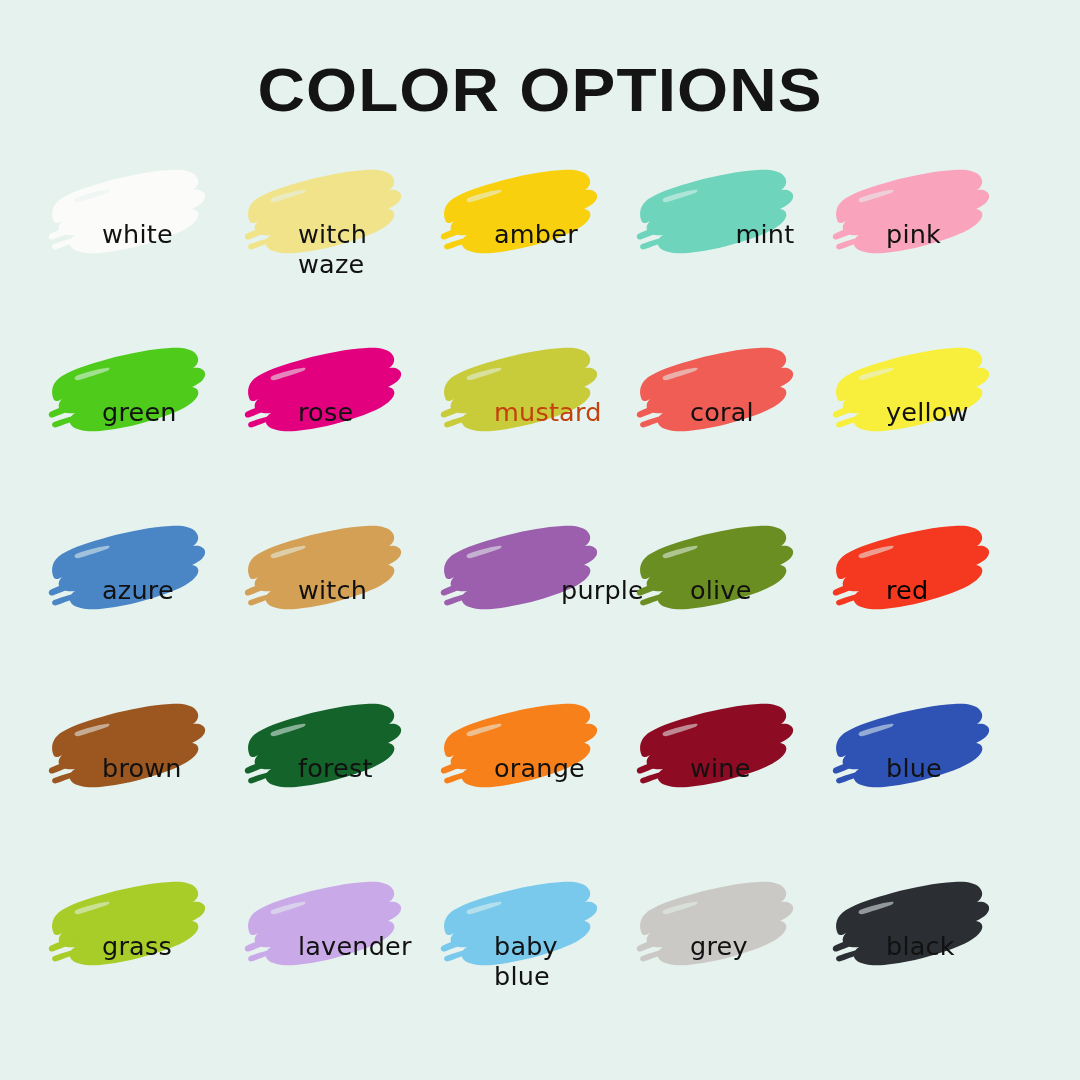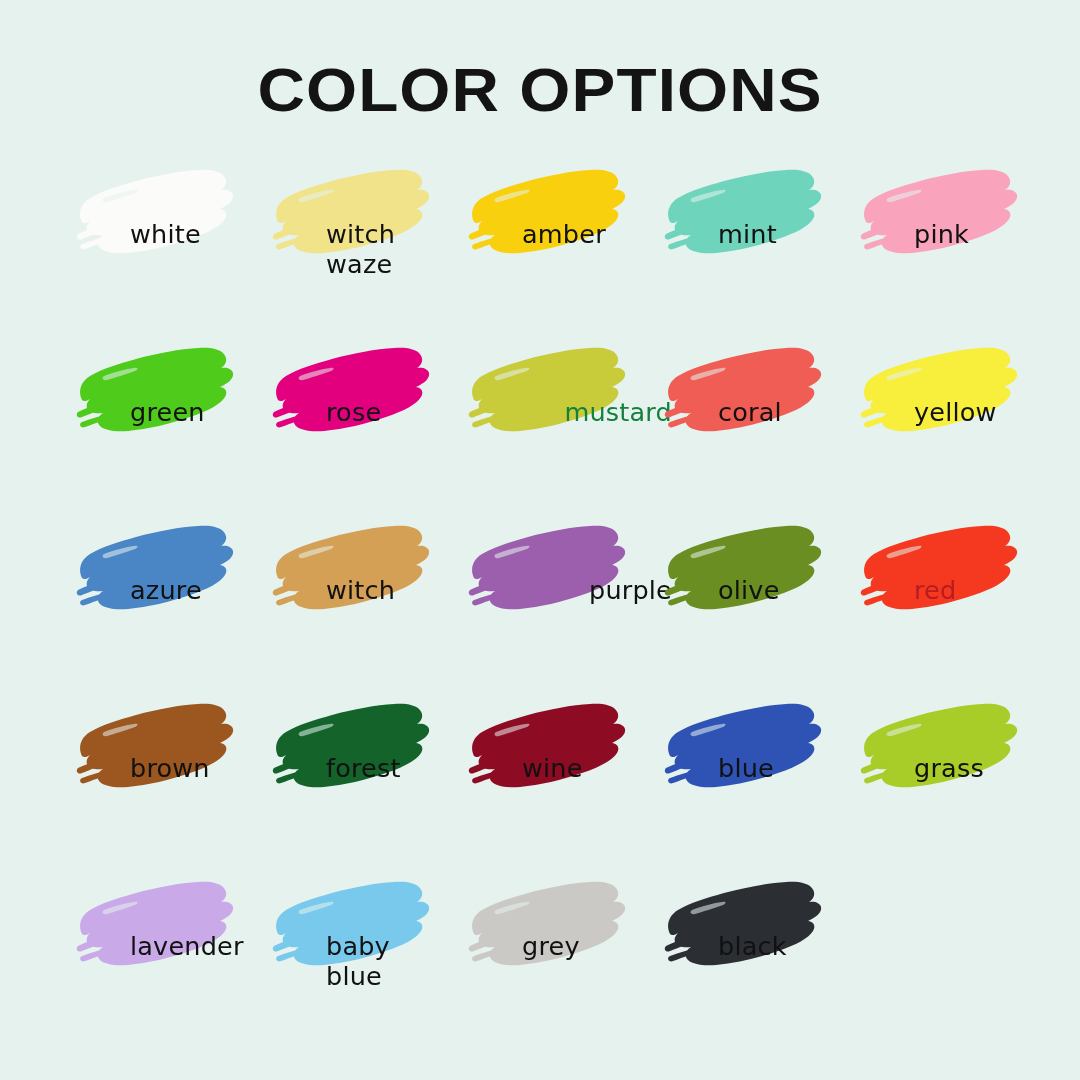--- a/index.html
+++ b/index.html
@@ -29,21 +29,21 @@
     font-weight: bold;
     font-size: 62px;
     letter-spacing: 1px;
     color: #141414;
     transform: scaleX(1.06);
     transform-origin: center top;
   }
   .grid {
     position: absolute;
     top: 158px;
-    left: 68px;
+    left: 40px;
     width: 980px;
     display: grid;
     grid-template-columns: repeat(5, 196px);
     grid-template-rows: repeat(5, 178px);
   }
   .cell {
     position: relative;
     width: 196px;
     height: 178px;
   }
@@ -127,21 +127,21 @@
         <div class="swatch">
           <svg viewBox="0 0 160 96" xmlns="http://www.w3.org/2000/svg">
             <g fill="#6ed4bc">
               <path d="M6,58 C2,50 4,40 14,34 C26,27 42,22 60,17 C82,11 104,7 122,6 C134,5 143,7 147,11 C152,16 151,22 145,26 C151,25 156,27 157,31 C158,36 153,41 144,45 C150,46 152,50 149,55 C145,62 132,69 114,75 C94,82 72,87 52,89 C38,90 28,88 24,84 C20,80 21,75 27,71 C19,72 13,70 11,66 C10,63 11,60 14,57 C11,59 8,60 6,58 Z"></path>
               <path d="M2,70 C10,66 22,62 32,60 C36,59 38,61 35,63 C26,67 14,72 6,75 C2,77 -1,73 2,70 Z"></path>
               <path d="M6,80 C14,77 24,74 31,73 C35,72 36,74 33,76 C25,79 15,83 9,85 C5,87 2,82 6,80 Z"></path>
             </g>
             <path d="M28,34 C38,30 50,27 58,26 C62,25 63,27 59,29 C50,32 38,36 31,38 C27,39 25,36 28,34 Z" fill="#e6f2ee" opacity="0.55"></path>
           </svg>
         </div>
-        <div class="label" style="color: rgb(17, 17, 17);">mint</div>
+        <div class="label" style="color: rgb(17, 17, 17); text-align: center;">mint</div>
       </div>
       <div class="cell">
         <div class="swatch">
           <svg viewBox="0 0 160 96" xmlns="http://www.w3.org/2000/svg">
             <g fill="#f9a3bc">
               <path d="M6,58 C2,50 4,40 14,34 C26,27 42,22 60,17 C82,11 104,7 122,6 C134,5 143,7 147,11 C152,16 151,22 145,26 C151,25 156,27 157,31 C158,36 153,41 144,45 C150,46 152,50 149,55 C145,62 132,69 114,75 C94,82 72,87 52,89 C38,90 28,88 24,84 C20,80 21,75 27,71 C19,72 13,70 11,66 C10,63 11,60 14,57 C11,59 8,60 6,58 Z"></path>
               <path d="M2,70 C10,66 22,62 32,60 C36,59 38,61 35,63 C26,67 14,72 6,75 C2,77 -1,73 2,70 Z"></path>
               <path d="M6,80 C14,77 24,74 31,73 C35,72 36,74 33,76 C25,79 15,83 9,85 C5,87 2,82 6,80 Z"></path>
             </g>
             <path d="M28,34 C38,30 50,27 58,26 C62,25 63,27 59,29 C50,32 38,36 31,38 C27,39 25,36 28,34 Z" fill="#e6f2ee" opacity="0.55"></path>
@@ -179,21 +179,21 @@
         <div class="swatch">
           <svg viewBox="0 0 160 96" xmlns="http://www.w3.org/2000/svg">
             <g fill="#c8cb3a">
               <path d="M6,58 C2,50 4,40 14,34 C26,27 42,22 60,17 C82,11 104,7 122,6 C134,5 143,7 147,11 C152,16 151,22 145,26 C151,25 156,27 157,31 C158,36 153,41 144,45 C150,46 152,50 149,55 C145,62 132,69 114,75 C94,82 72,87 52,89 C38,90 28,88 24,84 C20,80 21,75 27,71 C19,72 13,70 11,66 C10,63 11,60 14,57 C11,59 8,60 6,58 Z"></path>
               <path d="M2,70 C10,66 22,62 32,60 C36,59 38,61 35,63 C26,67 14,72 6,75 C2,77 -1,73 2,70 Z"></path>
               <path d="M6,80 C14,77 24,74 31,73 C35,72 36,74 33,76 C25,79 15,83 9,85 C5,87 2,82 6,80 Z"></path>
             </g>
             <path d="M28,34 C38,30 50,27 58,26 C62,25 63,27 59,29 C50,32 38,36 31,38 C27,39 25,36 28,34 Z" fill="#e6f2ee" opacity="0.55"></path>
           </svg>
         </div>
-        <div class="label" style="color: #15803d; text-align: right;">mustard</div>
+        <div class="label" style="color: #c2410c;">mustard</div>
       </div>
       <div class="cell">
         <div class="swatch">
           <svg viewBox="0 0 160 96" xmlns="http://www.w3.org/2000/svg">
             <g fill="#ef5d54">
               <path d="M6,58 C2,50 4,40 14,34 C26,27 42,22 60,17 C82,11 104,7 122,6 C134,5 143,7 147,11 C152,16 151,22 145,26 C151,25 156,27 157,31 C158,36 153,41 144,45 C150,46 152,50 149,55 C145,62 132,69 114,75 C94,82 72,87 52,89 C38,90 28,88 24,84 C20,80 21,75 27,71 C19,72 13,70 11,66 C10,63 11,60 14,57 C11,59 8,60 6,58 Z"></path>
               <path d="M2,70 C10,66 22,62 32,60 C36,59 38,61 35,63 C26,67 14,72 6,75 C2,77 -1,73 2,70 Z"></path>
               <path d="M6,80 C14,77 24,74 31,73 C35,72 36,74 33,76 C25,79 15,83 9,85 C5,87 2,82 6,80 Z"></path>
             </g>
             <path d="M28,34 C38,30 50,27 58,26 C62,25 63,27 59,29 C50,32 38,36 31,38 C27,39 25,36 28,34 Z" fill="#e6f2ee" opacity="0.55"></path>
@@ -270,21 +270,21 @@
         <div class="swatch">
           <svg viewBox="0 0 160 96" xmlns="http://www.w3.org/2000/svg">
             <g fill="#f53920">
               <path d="M6,58 C2,50 4,40 14,34 C26,27 42,22 60,17 C82,11 104,7 122,6 C134,5 143,7 147,11 C152,16 151,22 145,26 C151,25 156,27 157,31 C158,36 153,41 144,45 C150,46 152,50 149,55 C145,62 132,69 114,75 C94,82 72,87 52,89 C38,90 28,88 24,84 C20,80 21,75 27,71 C19,72 13,70 11,66 C10,63 11,60 14,57 C11,59 8,60 6,58 Z"></path>
               <path d="M2,70 C10,66 22,62 32,60 C36,59 38,61 35,63 C26,67 14,72 6,75 C2,77 -1,73 2,70 Z"></path>
               <path d="M6,80 C14,77 24,74 31,73 C35,72 36,74 33,76 C25,79 15,83 9,85 C5,87 2,82 6,80 Z"></path>
             </g>
             <path d="M28,34 C38,30 50,27 58,26 C62,25 63,27 59,29 C50,32 38,36 31,38 C27,39 25,36 28,34 Z" fill="#e6f2ee" opacity="0.55"></path>
           </svg>
         </div>
-        <div class="label" style="color: #b91c1c;">red</div>
+        <div class="label" style="color: #000000;">red</div>
       </div>
       <div class="cell">
         <div class="swatch">
           <svg viewBox="0 0 160 96" xmlns="http://www.w3.org/2000/svg">
             <g fill="#9c5620">
               <path d="M6,58 C2,50 4,40 14,34 C26,27 42,22 60,17 C82,11 104,7 122,6 C134,5 143,7 147,11 C152,16 151,22 145,26 C151,25 156,27 157,31 C158,36 153,41 144,45 C150,46 152,50 149,55 C145,62 132,69 114,75 C94,82 72,87 52,89 C38,90 28,88 24,84 C20,80 21,75 27,71 C19,72 13,70 11,66 C10,63 11,60 14,57 C11,59 8,60 6,58 Z"></path>
               <path d="M2,70 C10,66 22,62 32,60 C36,59 38,61 35,63 C26,67 14,72 6,75 C2,77 -1,73 2,70 Z"></path>
               <path d="M6,80 C14,77 24,74 31,73 C35,72 36,74 33,76 C25,79 15,83 9,85 C5,87 2,82 6,80 Z"></path>
             </g>
             <path d="M28,34 C38,30 50,27 58,26 C62,25 63,27 59,29 C50,32 38,36 31,38 C27,39 25,36 28,34 Z" fill="#e6f2ee" opacity="0.55"></path>
@@ -297,20 +297,33 @@
           <svg viewBox="0 0 160 96" xmlns="http://www.w3.org/2000/svg">
             <g fill="#13632a">
               <path d="M6,58 C2,50 4,40 14,34 C26,27 42,22 60,17 C82,11 104,7 122,6 C134,5 143,7 147,11 C152,16 151,22 145,26 C151,25 156,27 157,31 C158,36 153,41 144,45 C150,46 152,50 149,55 C145,62 132,69 114,75 C94,82 72,87 52,89 C38,90 28,88 24,84 C20,80 21,75 27,71 C19,72 13,70 11,66 C10,63 11,60 14,57 C11,59 8,60 6,58 Z"></path>
               <path d="M2,70 C10,66 22,62 32,60 C36,59 38,61 35,63 C26,67 14,72 6,75 C2,77 -1,73 2,70 Z"></path>
               <path d="M6,80 C14,77 24,74 31,73 C35,72 36,74 33,76 C25,79 15,83 9,85 C5,87 2,82 6,80 Z"></path>
             </g>
             <path d="M28,34 C38,30 50,27 58,26 C62,25 63,27 59,29 C50,32 38,36 31,38 C27,39 25,36 28,34 Z" fill="#e6f2ee" opacity="0.55"></path>
           </svg>
         </div>
         <div class="label" style="color: rgb(17, 17, 17);">forest</div>
+      </div>
+      <div class="cell">
+        <div class="swatch">
+          <svg viewBox="0 0 160 96" xmlns="http://www.w3.org/2000/svg">
+            <g fill="#f7801b">
+              <path d="M6,58 C2,50 4,40 14,34 C26,27 42,22 60,17 C82,11 104,7 122,6 C134,5 143,7 147,11 C152,16 151,22 145,26 C151,25 156,27 157,31 C158,36 153,41 144,45 C150,46 152,50 149,55 C145,62 132,69 114,75 C94,82 72,87 52,89 C38,90 28,88 24,84 C20,80 21,75 27,71 C19,72 13,70 11,66 C10,63 11,60 14,57 C11,59 8,60 6,58 Z"></path>
+              <path d="M2,70 C10,66 22,62 32,60 C36,59 38,61 35,63 C26,67 14,72 6,75 C2,77 -1,73 2,70 Z"></path>
+              <path d="M6,80 C14,77 24,74 31,73 C35,72 36,74 33,76 C25,79 15,83 9,85 C5,87 2,82 6,80 Z"></path>
+            </g>
+            <path d="M28,34 C38,30 50,27 58,26 C62,25 63,27 59,29 C50,32 38,36 31,38 C27,39 25,36 28,34 Z" fill="#e6f2ee" opacity="0.55"></path>
+          </svg>
+        </div>
+        <div class="label" style="color: rgb(17, 17, 17);">orange</div>
       </div>
       <div class="cell">
         <div class="swatch">
           <svg viewBox="0 0 160 96" xmlns="http://www.w3.org/2000/svg">
             <g fill="#8e0b24">
               <path d="M6,58 C2,50 4,40 14,34 C26,27 42,22 60,17 C82,11 104,7 122,6 C134,5 143,7 147,11 C152,16 151,22 145,26 C151,25 156,27 157,31 C158,36 153,41 144,45 C150,46 152,50 149,55 C145,62 132,69 114,75 C94,82 72,87 52,89 C38,90 28,88 24,84 C20,80 21,75 27,71 C19,72 13,70 11,66 C10,63 11,60 14,57 C11,59 8,60 6,58 Z"></path>
               <path d="M2,70 C10,66 22,62 32,60 C36,59 38,61 35,63 C26,67 14,72 6,75 C2,77 -1,73 2,70 Z"></path>
               <path d="M6,80 C14,77 24,74 31,73 C35,72 36,74 33,76 C25,79 15,83 9,85 C5,87 2,82 6,80 Z"></path>
             </g>
             <path d="M28,34 C38,30 50,27 58,26 C62,25 63,27 59,29 C50,32 38,36 31,38 C27,39 25,36 28,34 Z" fill="#e6f2ee" opacity="0.55"></path>

